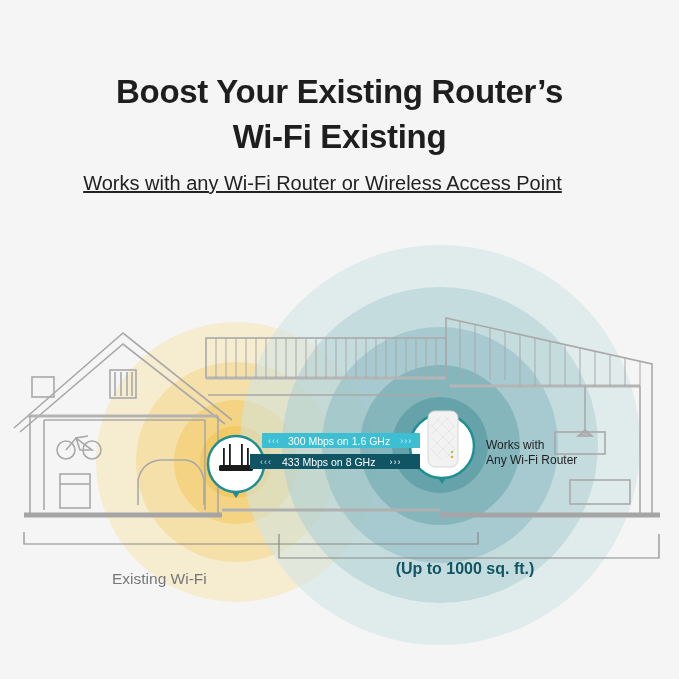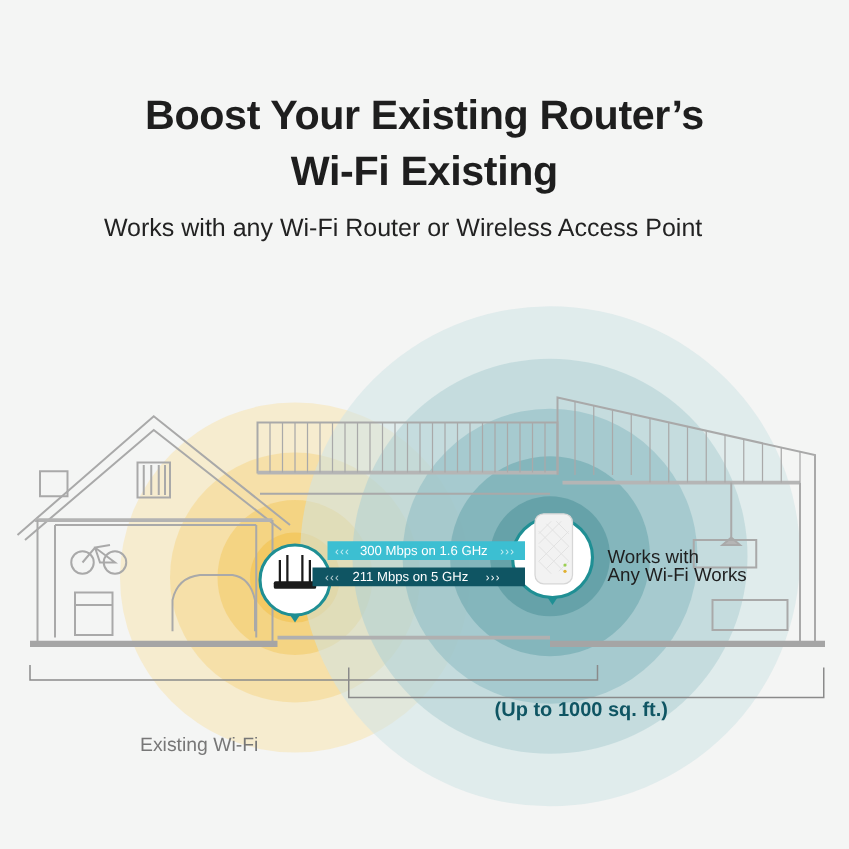--- a/index.html
+++ b/index.html
@@ -1,32 +1,32 @@
 <!DOCTYPE html>
 <html><head>
 <meta charset="utf-8">
 <style>
   html,body{margin:0;padding:0;}
   body{width:679px;height:679px;background:#f4f5f4;overflow:hidden;position:relative;font-family:"Liberation Sans",sans-serif;}
   .stage{position:absolute;left:0;top:0;width:679px;height:679px;}
   .title{position:absolute;left:0;width:679px;text-align:center;color:#1e1e1e;font-weight:700;font-size:33px;line-height:40px;letter-spacing:-0.3px;}
   .t1{top:72px;}
   .t2{top:117px;}
-  .subtitle{position:absolute;top:172px;left:0;width:645px;text-align:center;font-size:20px;color:#222;}
+  .subtitle{position:absolute;top:172px;left:0;width:645px;text-align:center;font-size:20px;color:#222;text-decoration:underline;}
   svg.scene{position:absolute;left:0;top:0;}
   .bar{position:absolute;height:15px;display:flex;align-items:center;font-size:10.5px;color:#fff;white-space:nowrap;}
   .bar1{left:262px;top:433px;width:158px;background:#3cbfd2;}
   .bar2{left:250px;top:454px;width:170px;background:#0f5563;}
   .bar .chev{color:rgba(255,255,255,.75);font-size:9px;letter-spacing:1px;}
   .bar1 .chev.l{margin-left:6px;margin-right:8px;}
   .bar1 .chev.r{margin-left:10px;}
   .bar2 .chev.l{margin-left:10px;margin-right:10px;}
   .bar2 .chev.r{margin-left:14px;color:#fff;}
-  .works{position:absolute;left:486px;top:438px;font-size:15px;line-height:15px;color:#1e1e1e;}
-  .existing{position:absolute;left:112px;top:588px;font-size:15.5px;color:#777;}
+  .works{position:absolute;left:486px;top:438px;font-size:12px;line-height:15px;color:#1e1e1e;}
+  .existing{position:absolute;left:112px;top:570px;font-size:15.5px;color:#777;}
   .extended{position:absolute;left:385px;top:558px;width:160px;text-align:center;font-size:16px;line-height:21px;color:#0f5563;}
   .extended .l2{font-weight:700;}
 </style>
 </head>
 <body>
 
 <div class="stage">
 
   <svg class="scene" width="679" height="679" viewBox="0 0 679 679">
 
@@ -161,26 +161,26 @@
   <div class="title t2">Wi-Fi Existing</div>
   <div class="subtitle">Works with any Wi-Fi Router or Wireless Access Point</div>
 
   <div class="bar bar1">
     <span class="chev l">‹‹‹</span>
     <span>300 Mbps on 1.6 GHz</span>
     <span class="chev r">›››</span>
   </div>
   <div class="bar bar2">
     <span class="chev l">‹‹‹</span>
-    <span>211 Mbps on 5 GHz</span>
+    <span>433 Mbps on 8 GHz</span>
     <span class="chev r">›››</span>
   </div>
 
   <div class="works">
     <div>Works with</div>
-    <div>Any Wi-Fi Works</div>
+    <div>Any Wi-Fi Router</div>
   </div>
 
   <div class="existing">Existing Wi-Fi</div>
   <div class="extended">
     <div class="l2">(Up to 1000 sq. ft.)</div>
   </div>
 </div>
 
 </body></html>

